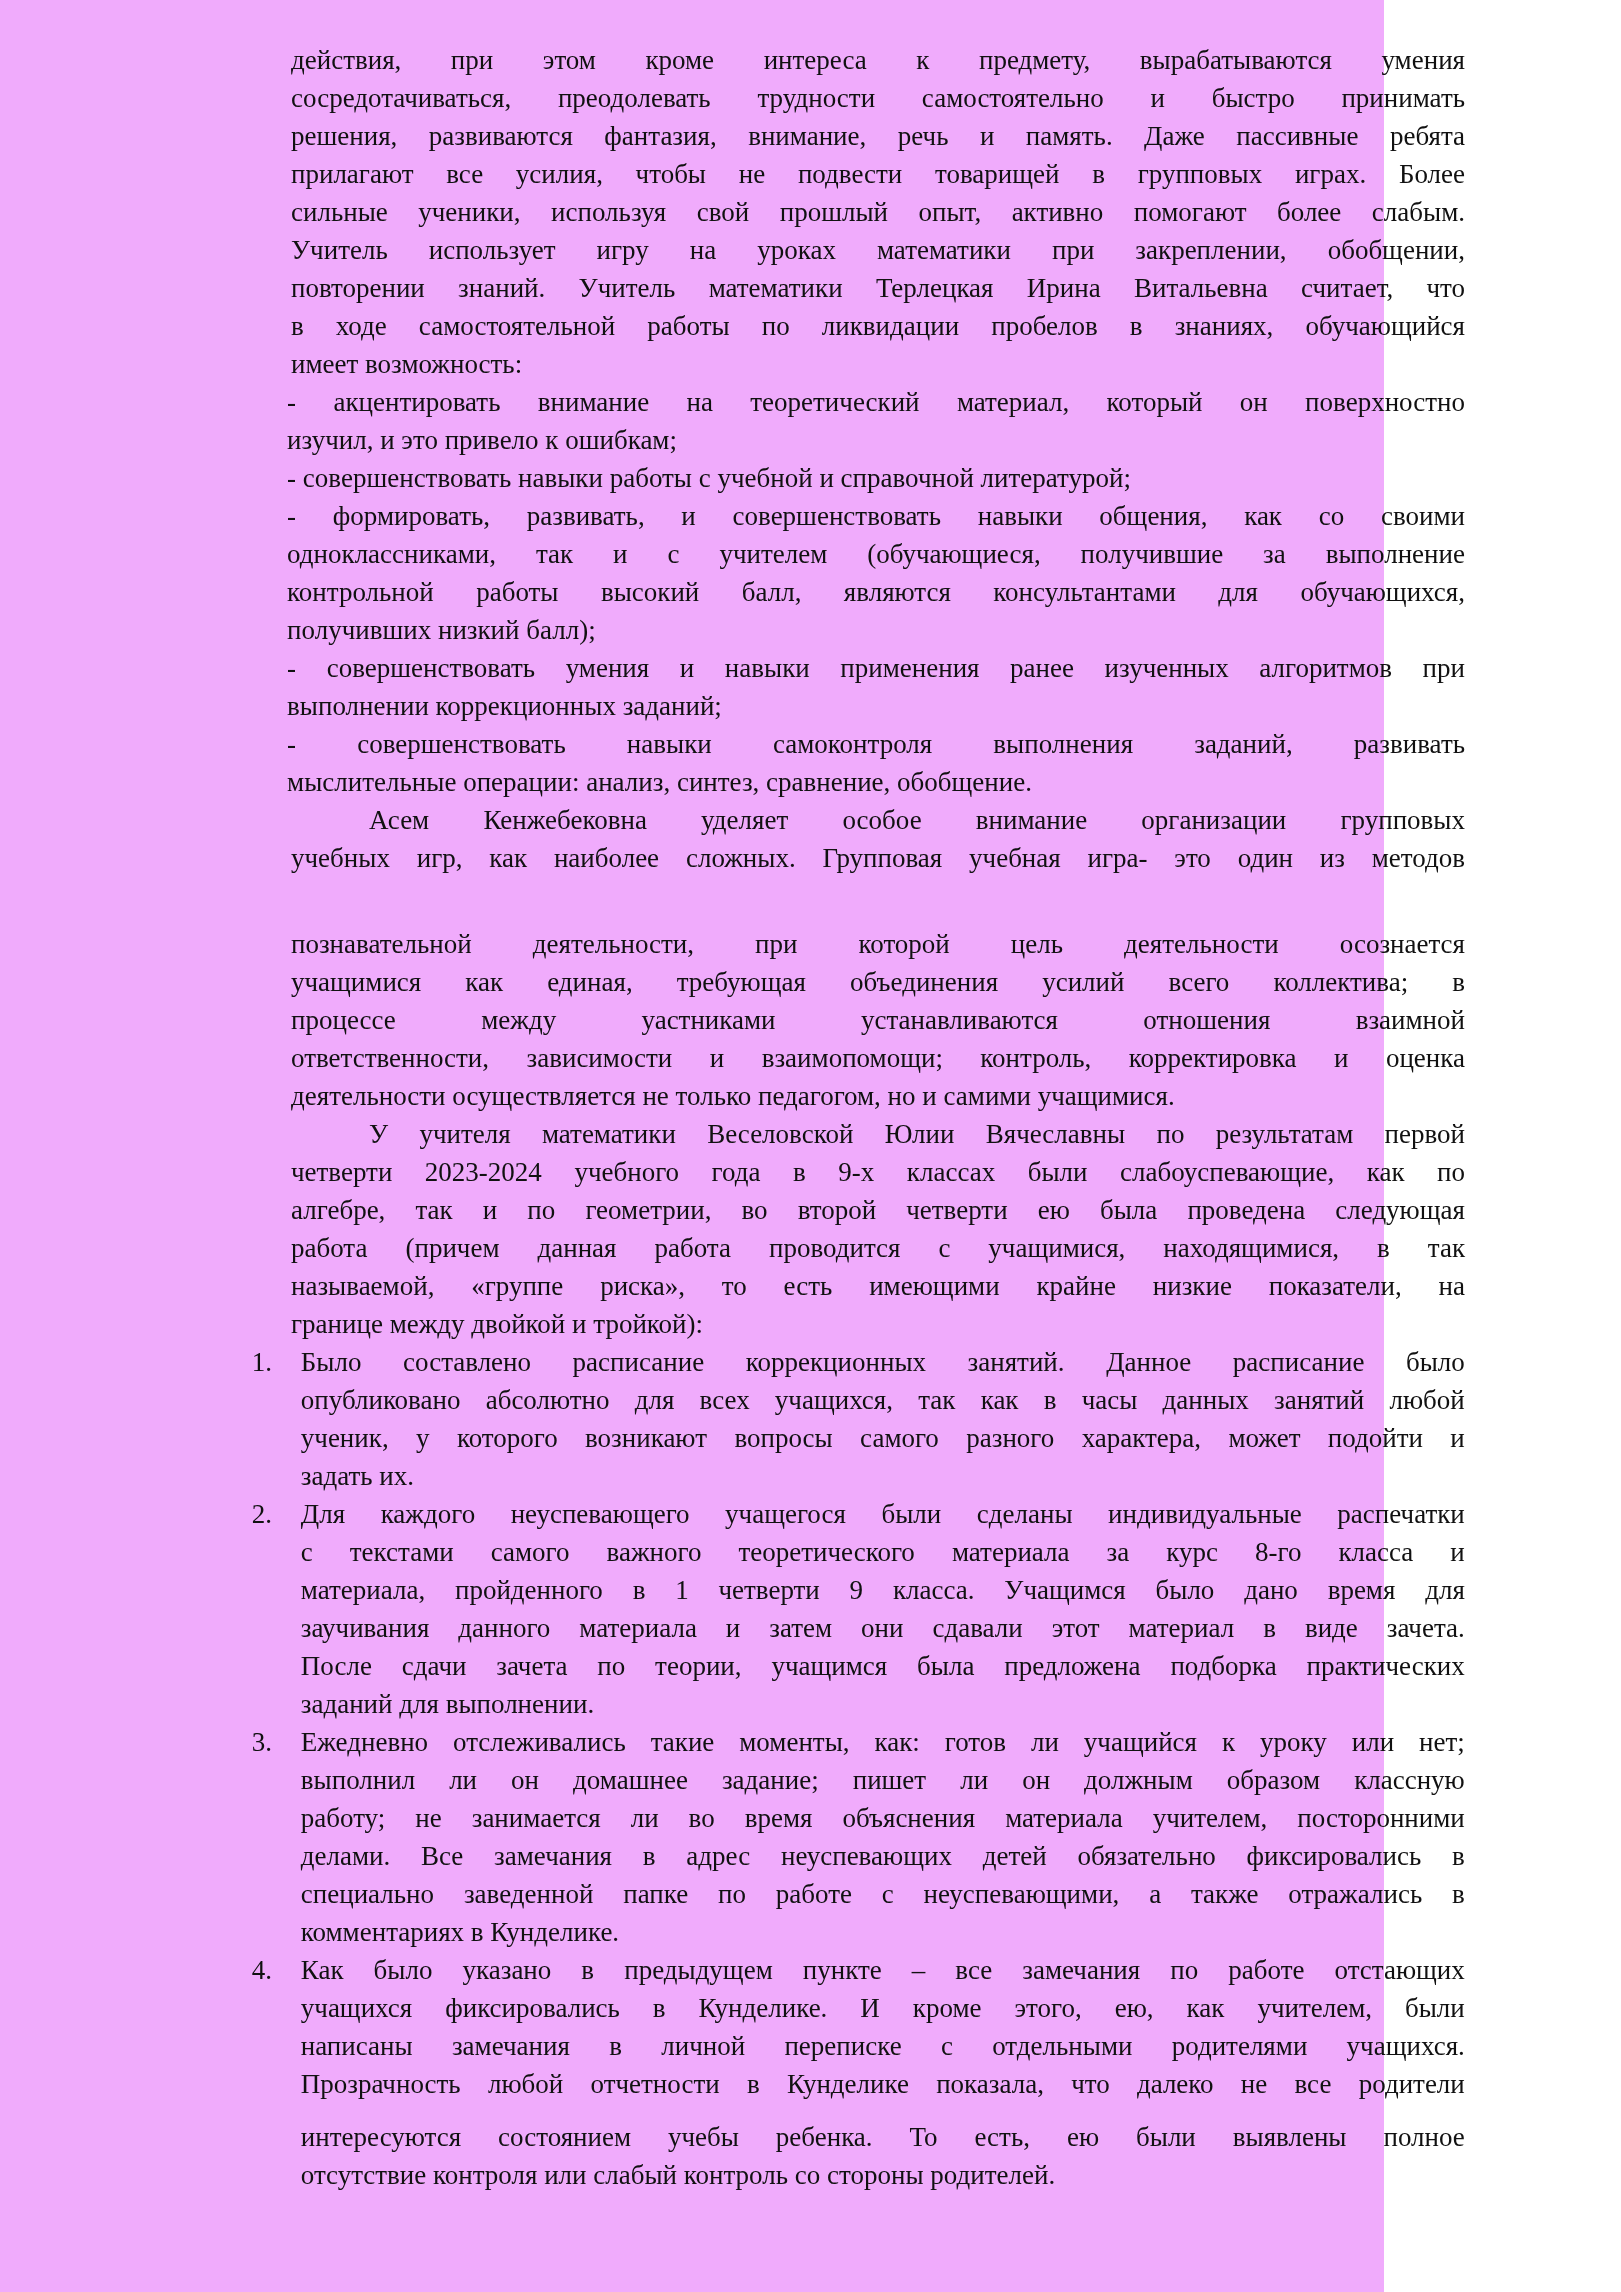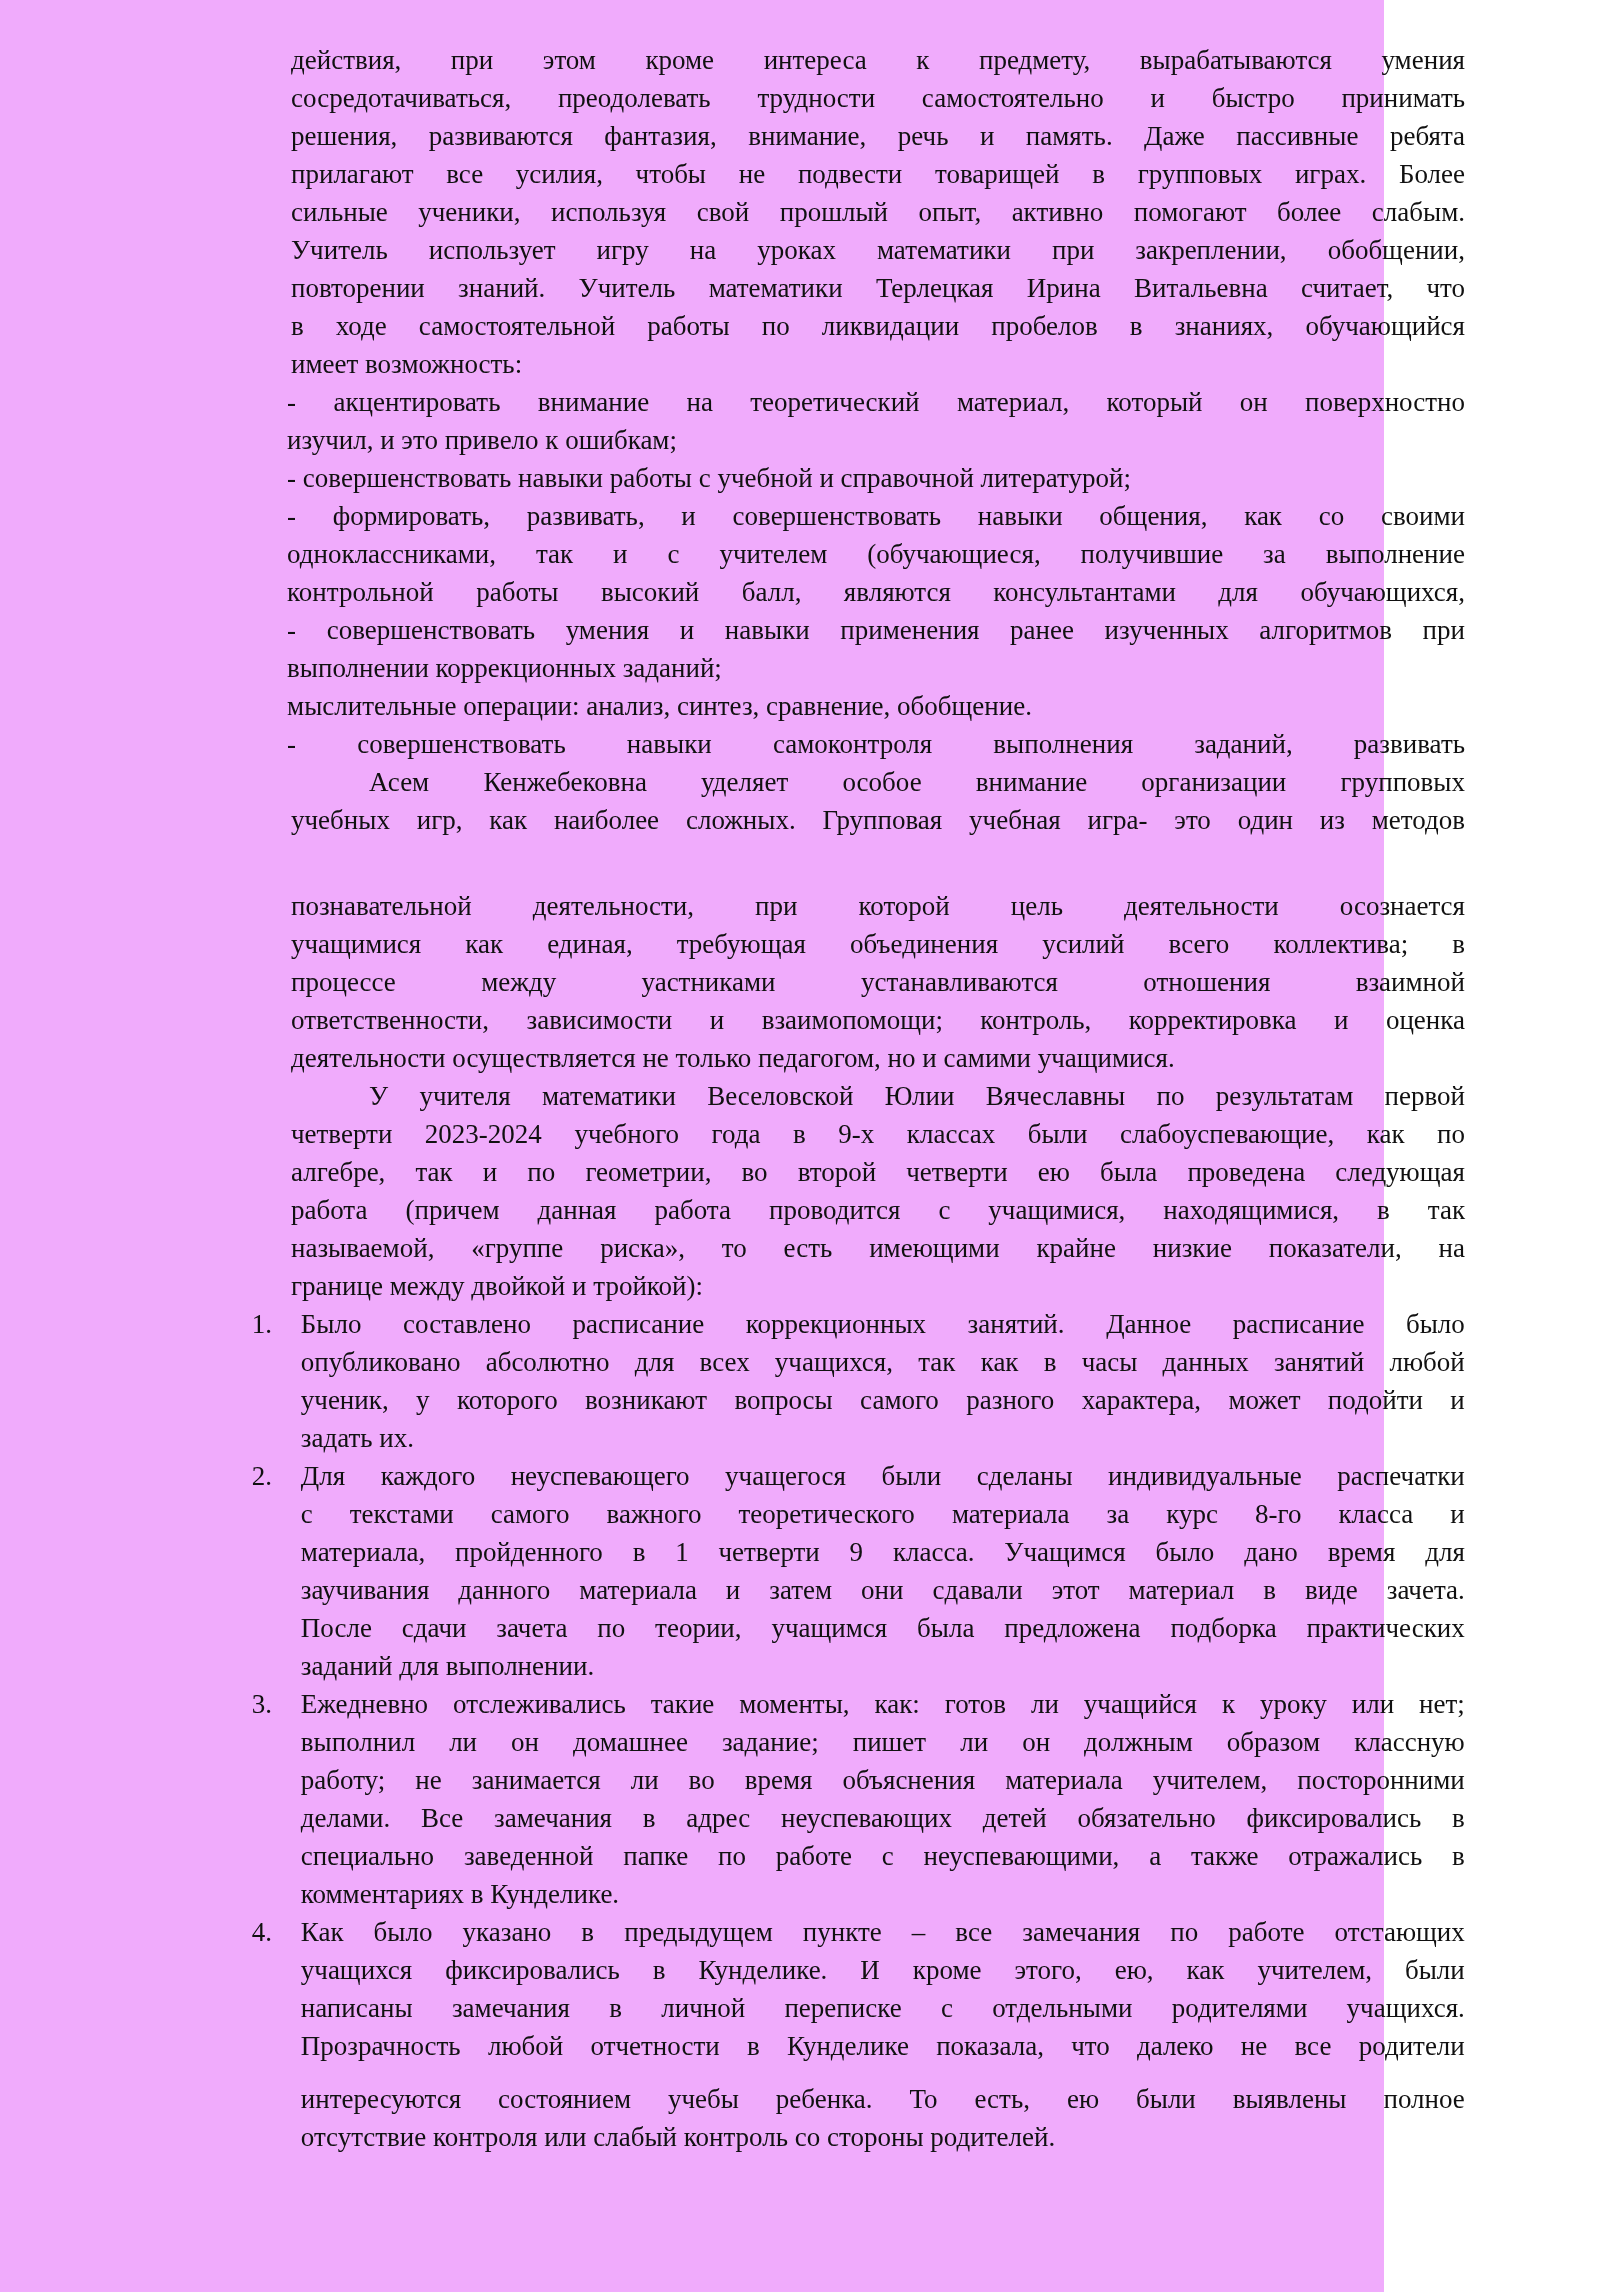--- a/index.html
+++ b/index.html
@@ -97,28 +97,29 @@
         <span class="line" style="white-space: normal;">- акцентировать внимание на теоретический материал, который он поверхностно</span>
         <span class="line last">изучил, и это привело к ошибкам;</span>
       </div>
       <div class="dash-item">
         <span class="line last">- совершенствовать навыки работы с учебной и справочной литературой;</span>
       </div>
       <div class="dash-item">
         <span class="line" style="white-space: normal;">- формировать, развивать, и совершенствовать навыки общения, как со своими</span>
         <span class="line" style="white-space: normal;">одноклассниками,   так и с учителем (обучающиеся, получившие за выполнение</span>
         <span class="line" style="white-space: normal;">контрольной работы высокий балл, являются консультантами для обучающихся,</span>
+        <span class="line last">получивших низкий балл);</span>
       </div>
       <div class="dash-item">
         <span class="line" style="white-space: normal;">- совершенствовать умения и навыки применения ранее изученных алгоритмов при</span>
         <span class="line last">выполнении коррекционных заданий;</span>
       </div>
       <div class="dash-item">
+        <span class="line" style="white-space: normal;">- совершенствовать навыки самоконтроля выполнения заданий, развивать</span>
         <span class="line last">мыслительные операции: анализ, синтез, сравнение, обобщение.</span>
-        <span class="line" style="white-space: normal;">- совершенствовать навыки самоконтроля выполнения заданий, развивать</span>
       </div>
     </div>
 
     <div class="para indent-first">
       <span class="line" style="white-space: normal;">Асем Кенжебековна уделяет особое внимание организации групповых</span>
       <span class="line" style="white-space: normal;">учебных игр, как наиболее сложных. Групповая учебная игра- это один из методов</span>
       <span class="line" style="white-space: normal; margin-top: 48px;">познавательной деятельности, при которой цель деятельности осознается</span>
       <span class="line" style="white-space: normal;">учащимися как единая, требующая объединения усилий всего коллектива; в</span>
       <span class="line" style="white-space: normal;">процессе между уастниками устанавливаются отношения взаимной</span>
       <span class="line" style="white-space: normal;">ответственности, зависимости и взаимопомощи; контроль, корректировка и оценка</span>

